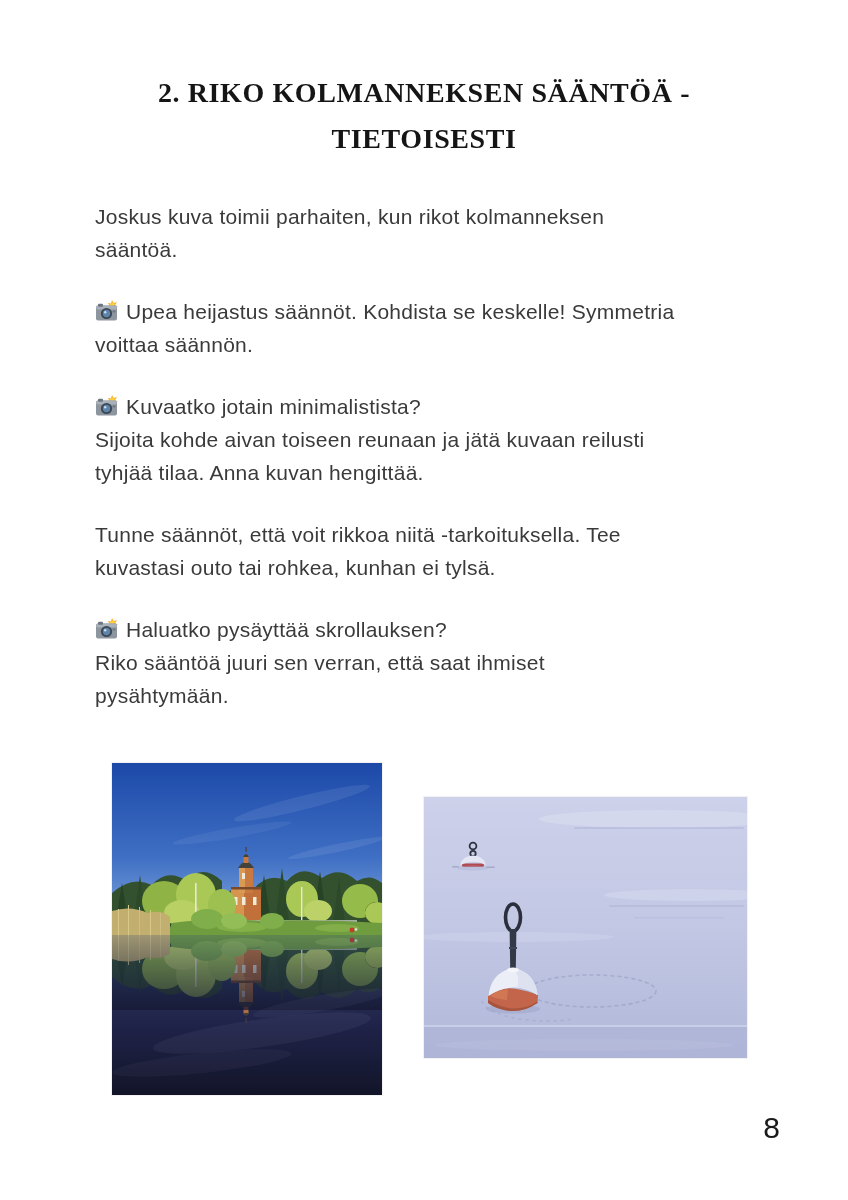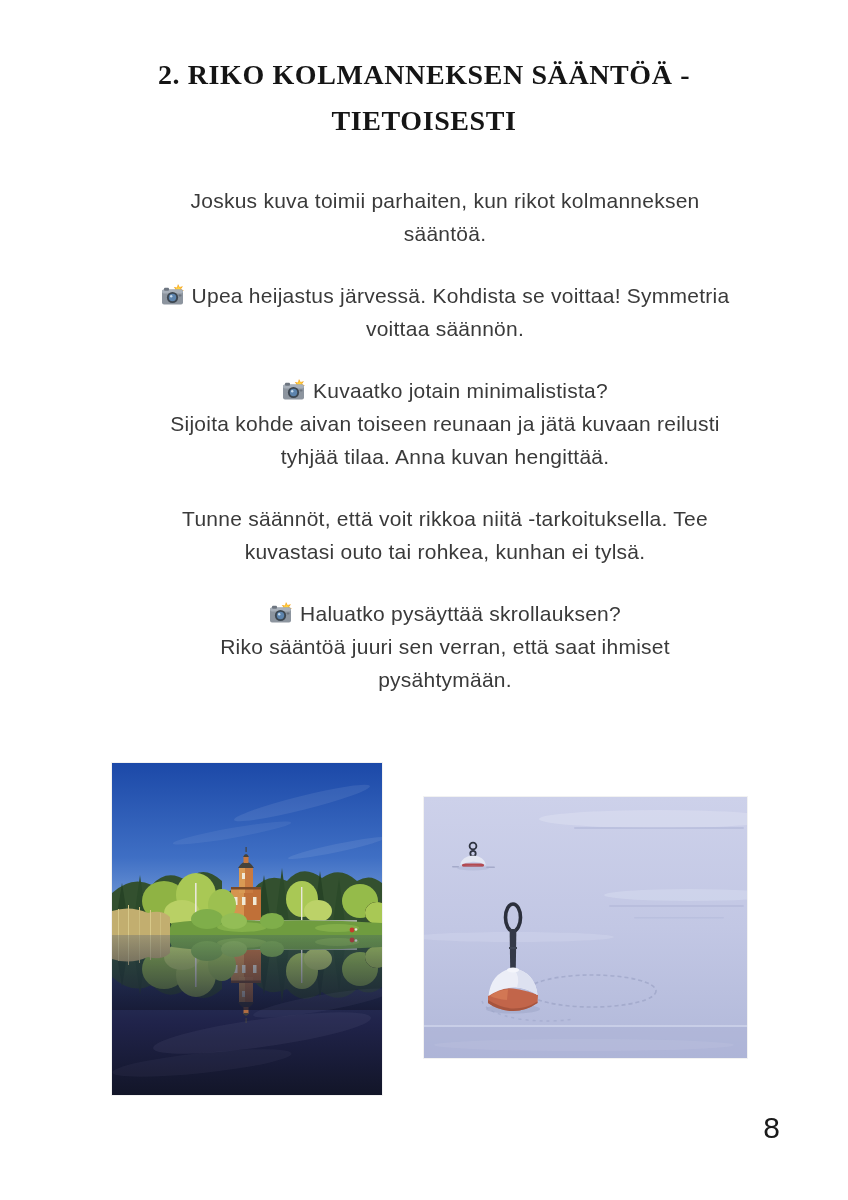--- a/index.html
+++ b/index.html
@@ -9,40 +9,39 @@
     font-family:"Liberation Sans","DejaVu Sans",sans-serif;
     position:relative;
     overflow:hidden;
   }
   .page{
     position:absolute;inset:0;
     background:#ffffff;
   }
   .doc-title{
     margin:0;
-    padding-top:52px;
+    padding-top:70px;
     text-align:center;
     font-family:"Liberation Serif","DejaVu Serif",serif;
     font-weight:700;
     font-size:28px;
     line-height:46px;
     letter-spacing:0.6px;
     color:#151515;
     white-space:pre-line;
   }
   .body-text{
     position:absolute;
     left:95px;
-    top:184px;
+    top:200px;
     width:700px;
     font-size:21px;
     line-height:33px;
     letter-spacing:0.25px;
     color:#3a3a3a;
-    text-align:center;
   }
   .para{
     margin:0 0 29px 0;
   }
   .para-text{
     white-space:pre-line;
   }
   .cam-icon{
     display:inline-block;
     width:24px;height:22px;
@@ -88,21 +87,21 @@
           <polygon points="17,0 18.6,3 22,2.2 20,5 23,6.8 19.4,7.2 20,10 17.2,8.2 15.6,10.6 15.2,7.4 12.4,7.6 14.6,5.4 12.8,3 16,3.6" fill="#f6a623"></polygon>
           <polygon points="17,1.5 18,3.6 20.4,3.2 19,5.2 21,6.4 18.6,6.7 19,8.6 17.1,7.4 16,9 15.7,6.8 13.9,7 15.4,5.4 14.2,3.8 16.3,4.2" fill="#ffd23e"></polygon>
           <rect x="1" y="5.5" width="21" height="15" rx="2" fill="#8d959f"></rect>
           <rect x="1" y="5.5" width="21" height="4" rx="2" fill="#a8b0ba"></rect>
           <rect x="3" y="3.8" width="5" height="3" rx="1" fill="#6d7580"></rect>
           <circle cx="11.5" cy="13.5" r="5.6" fill="#3c4650"></circle>
           <circle cx="11.5" cy="13.5" r="3.7" fill="#5d84ad"></circle>
           <circle cx="10.2" cy="12.2" r="1.2" fill="#c8dcee"></circle>
           <rect x="17.5" y="10.5" width="3" height="2" rx="1" fill="#6d7580"></rect>
         </svg>
-      </span><span class="para-text">Upea heijastus järvessä. Kohdista se voittaa! Symmetria
+      </span><span class="para-text">Upea heijastus säännöt. Kohdista se keskelle! Symmetria
 voittaa säännön.</span>
     </p>
 
     <p class="para">
       <span class="cam-icon">
         <svg viewBox="0 0 24 22" width="24" height="22">
           <polygon points="17,0 18.6,3 22,2.2 20,5 23,6.8 19.4,7.2 20,10 17.2,8.2 15.6,10.6 15.2,7.4 12.4,7.6 14.6,5.4 12.8,3 16,3.6" fill="#f6a623"></polygon>
           <polygon points="17,1.5 18,3.6 20.4,3.2 19,5.2 21,6.4 18.6,6.7 19,8.6 17.1,7.4 16,9 15.7,6.8 13.9,7 15.4,5.4 14.2,3.8 16.3,4.2" fill="#ffd23e"></polygon>
           <rect x="1" y="5.5" width="21" height="15" rx="2" fill="#8d959f"></rect>
           <rect x="1" y="5.5" width="21" height="4" rx="2" fill="#a8b0ba"></rect>

